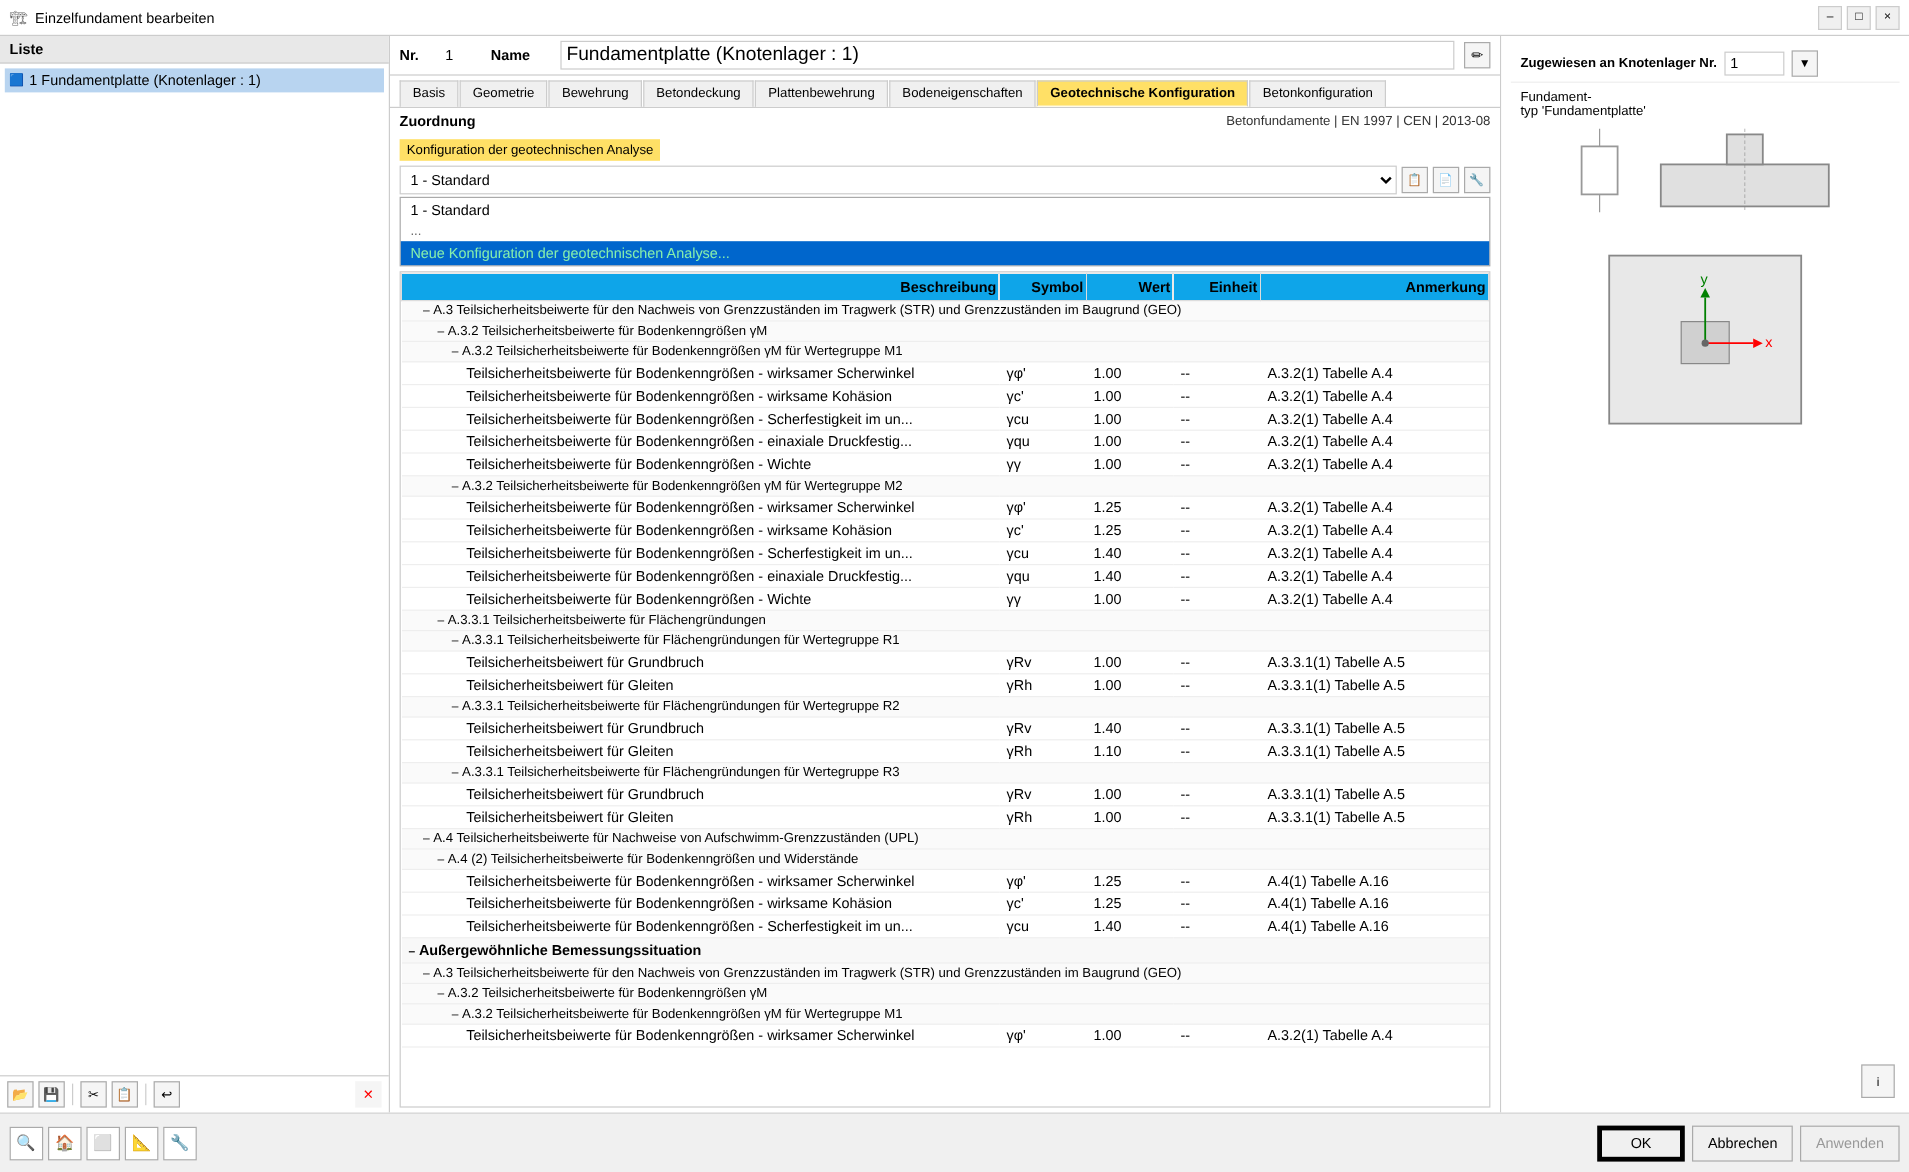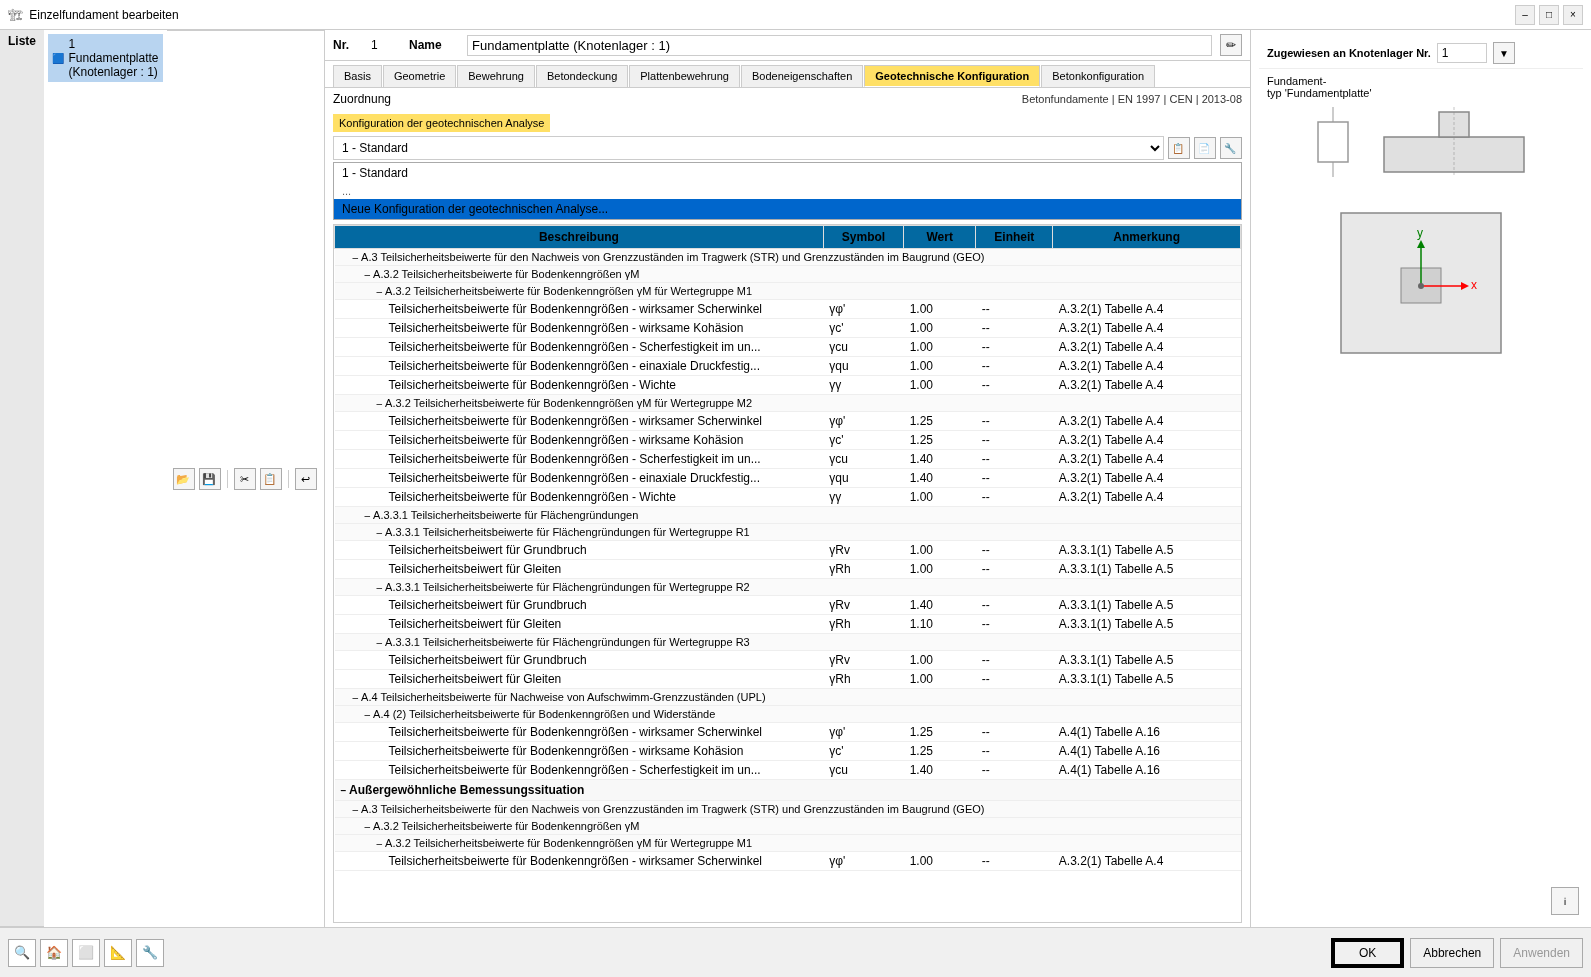--- a/index.html
+++ b/index.html
@@ -24,21 +24,21 @@
       display: flex;
       height: calc(977px - 30px - 50px);
     }
     
     
     .left-panel {
       width: 325px;
       border-right: 1px solid #ccc;
       background: #fff;
       display: flex;
-      flex-direction: row;
+      flex-direction: column;
     }
     .left-panel-header {
       background: #e8e8e8;
       padding: 4px 8px;
       border-bottom: 1px solid #ccc;
       font-weight: bold;
       font-size: 12px;
     }
     .left-panel-content { flex: 1; padding: 4px; }
     .list-item {
@@ -90,21 +90,21 @@
       align-items: center;
       padding: 4px 8px;
       gap: 8px;
       border-bottom: 1px solid #ccc;
     }
     .name-input {
       flex: 1;
       border: 1px solid #ccc;
       padding: 2px 4px;
       background: #fff;
-      font-size: 13px;
+      font-size: 16px;
     }
     .edit-btn {
       width: 22px; height: 22px;
       border: 1px solid #aaa;
       background: #f5f5f5;
       cursor: pointer;
       display: flex; align-items: center; justify-content: center;
     }
     
     
@@ -130,21 +130,21 @@
     }
     
     
     .zuordnung-bar {
       display: flex;
       justify-content: space-between;
       align-items: center;
       padding: 4px 8px;
       background: #fff;
     }
-    .zuordnung-label { font-weight: normal; text-align: right; }
+    .zuordnung-label { font-weight: bold; text-align: right; }
     .norm-label { font-size: 11px; color: #333; }
     
     
     .config-section {
       padding: 4px 8px;
     }
     .config-label {
       background: #ffe066;
       padding: 3px 6px;
       font-size: 11px;
@@ -180,44 +180,44 @@
       margin-top: 2px;
       background: #fff;
       border: 1px solid #aaa;
       z-index: 10;
     }
     .dropdown-item {
       padding: 3px 8px;
       cursor: pointer;
       font-size: 12px;
     }
-    .dropdown-item.selected { background: #0066cc; color: #000000; }
+    .dropdown-item.selected { background: #0066cc; color: #86efac; }
     .dropdown-item-dots {
       padding: 2px 8px;
       font-size: 11px;
       color: #666;
     }
     
     
     .data-table-container {
       flex: 1;
       overflow-y: auto;
       border: 1px solid #ccc;
       margin: 0 8px 4px 8px;
     }
     .data-table {
       width: 100%;
       border-collapse: collapse;
       font-size: 11px;
     }
     .data-table thead th {
-      background: #0369a1;
+      background: #0ea5e9;
       border: 1px solid #ddd;
-      padding: 4px 18px;
-      text-align: center;
+      padding: 4px 2px;
+      text-align: right;
       position: sticky;
       top: 0;
       font-weight: bold;
     }
     .data-table td {
       border-bottom: 1px solid #eee;
       padding: 2px 6px;
       vertical-align: middle;
     }
     .section-header {

